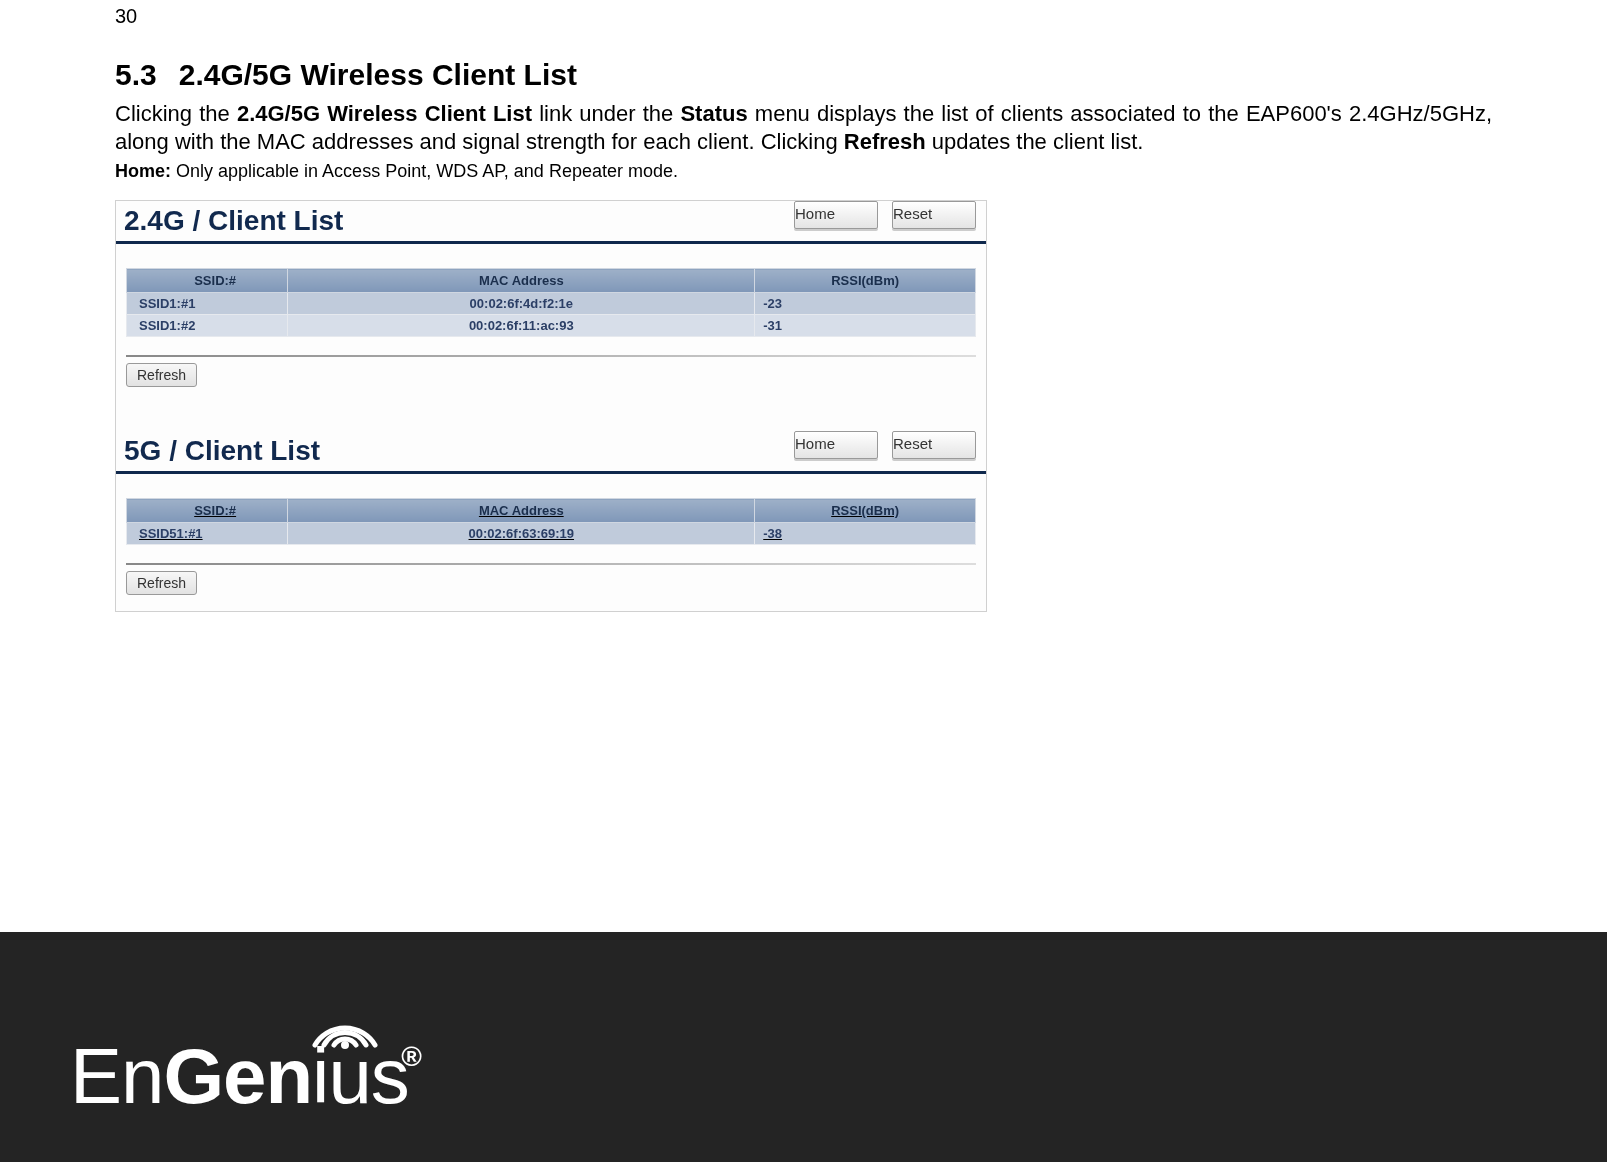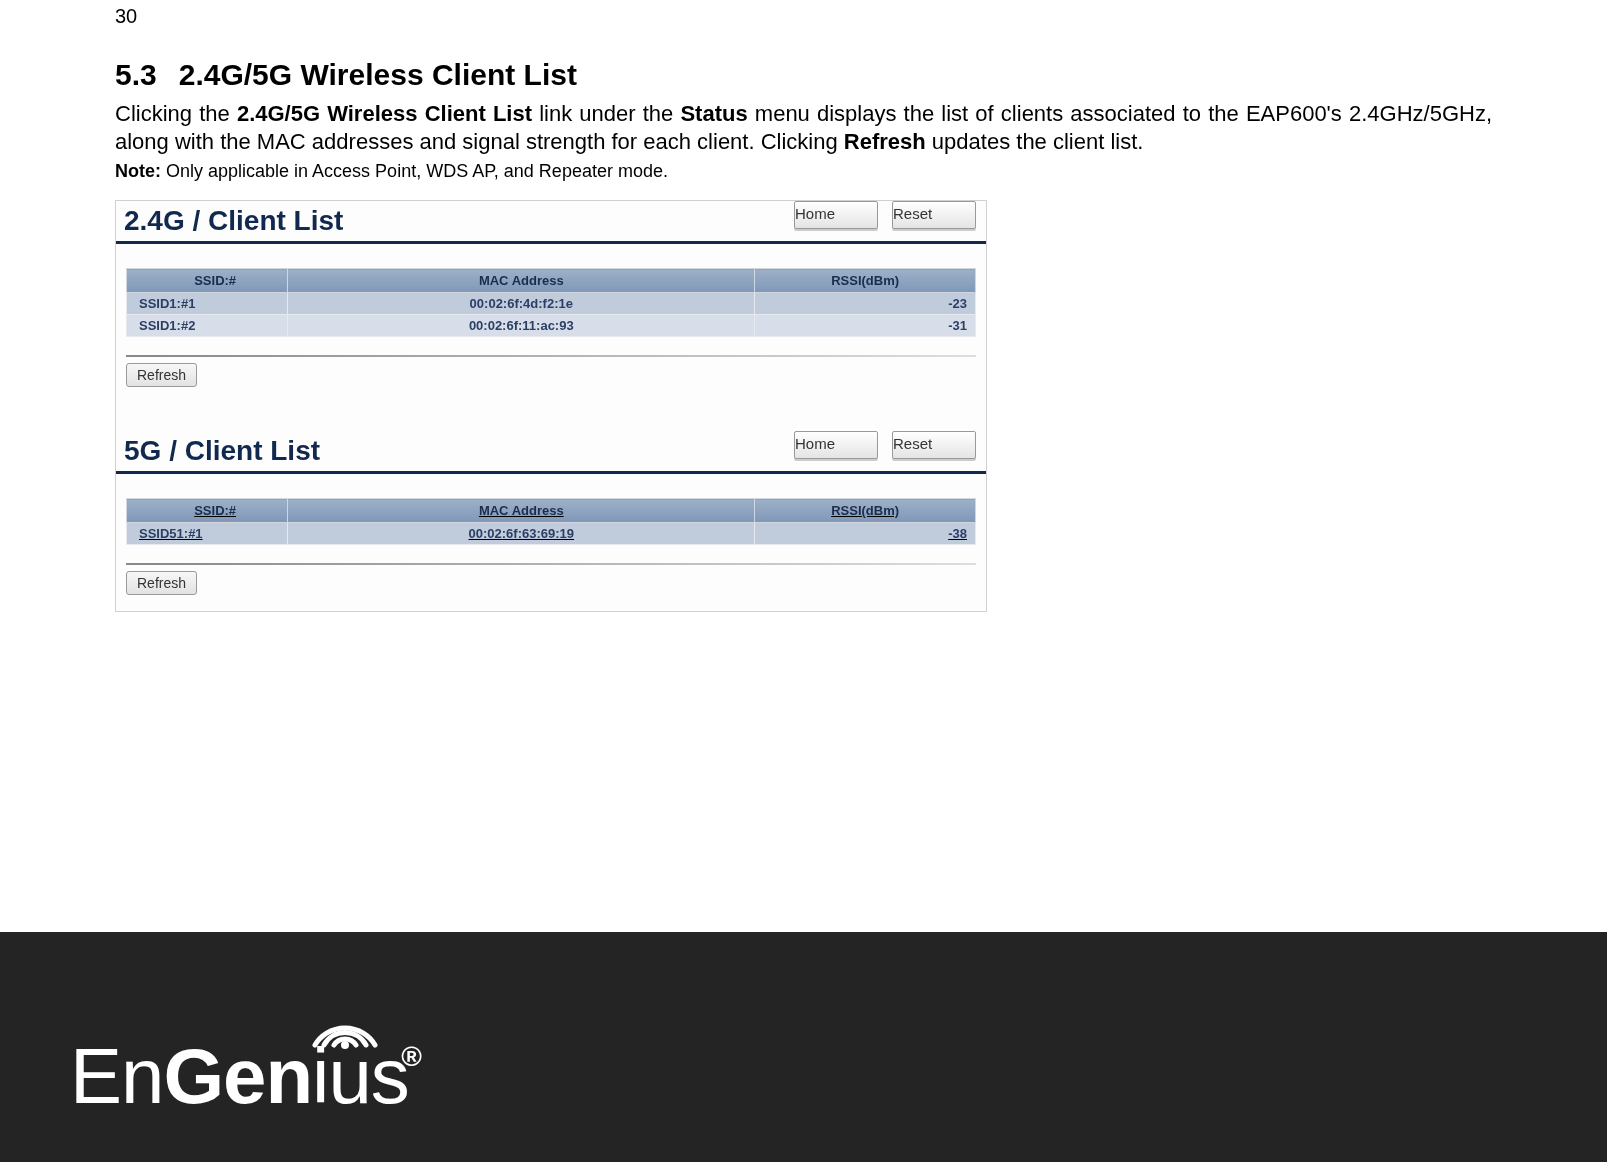--- a/index.html
+++ b/index.html
@@ -59,21 +59,21 @@
     border:1px solid #d0d7e1;padding:4px 8px;
   }
   .tbl thead th:first-child{width:19%;text-align:center;padding-left:24px;}
   .tbl thead th:nth-child(2){width:55%;margin-top:6px;}
   .tbl thead th:nth-child(3){width:26%;}
   .tbl tbody td{
     border:1px solid #e6e9ee;padding:3px 8px;color:#2b3f66;font-weight:bold;
   }
   .tbl tbody td:nth-child(1){text-align:left;padding-left:12px;}
   .tbl tbody td:nth-child(2){text-align:center;}
-  .tbl tbody td:nth-child(3){text-align:right;}
+  .tbl tbody td:nth-child(3){text-align:left;}
   .tbl tbody tr:nth-child(odd){background:#c0cbdb;}
   .tbl tbody tr:nth-child(even){background:#d7dee9;}
   .hr{height:2px;margin-top:18px;background:linear-gradient(to right,#888,#ddd);}
   .refresh-btn{
     margin-top:6px;
     display:inline-block;
     font-family:Verdana,Arial,sans-serif;font-size:14px;color:#333;
     padding:3px 10px;
     background:linear-gradient(#f7f7f7,#e2e2e2);
     border:1px solid #999;border-radius:3px;
@@ -107,21 +107,21 @@
     <div class="page-number">30</div>
 
     <h2>
       <span class="num">5.3</span><span>2.4G/5G Wireless Client List</span>
     </h2>
 
     <div class="bodytext">
       <span>Clicking the </span><span class="b">2.4G/5G Wireless Client List</span><span> link under the </span><span class="b">Status</span><span> menu displays the list of clients associated to the EAP600's 2.4GHz/5GHz, along with the MAC addresses and signal strength for each client. Clicking </span><span class="b">Refresh</span><span> updates the client list.</span>
     </div>
     <div class="note">
-      <span class="b">Note:</span><span> Only applicable in Access Point, WDS AP, and Repeater mode.</span>
+      <span class="b">Home:</span><span> Only applicable in Access Point, WDS AP, and Repeater mode.</span>
     </div>
 
     <div class="shot">
 
       <div class="section-head">
         <div class="section-title">2.4G / Client List</div>
         <div class="btn-group">
           <div class="sbtn">Home</div>
           <div class="sbtn">Reset</div>
         </div>

